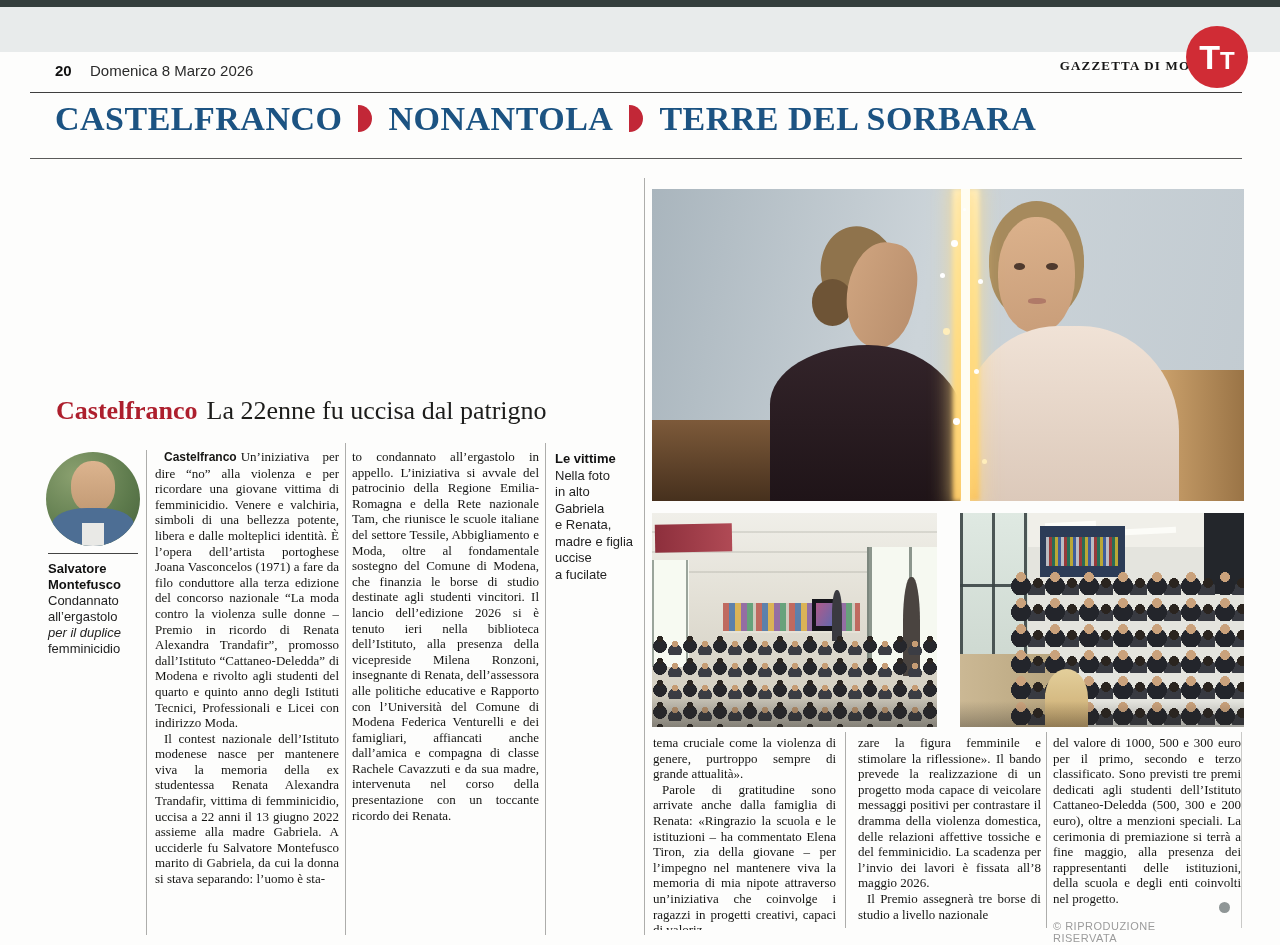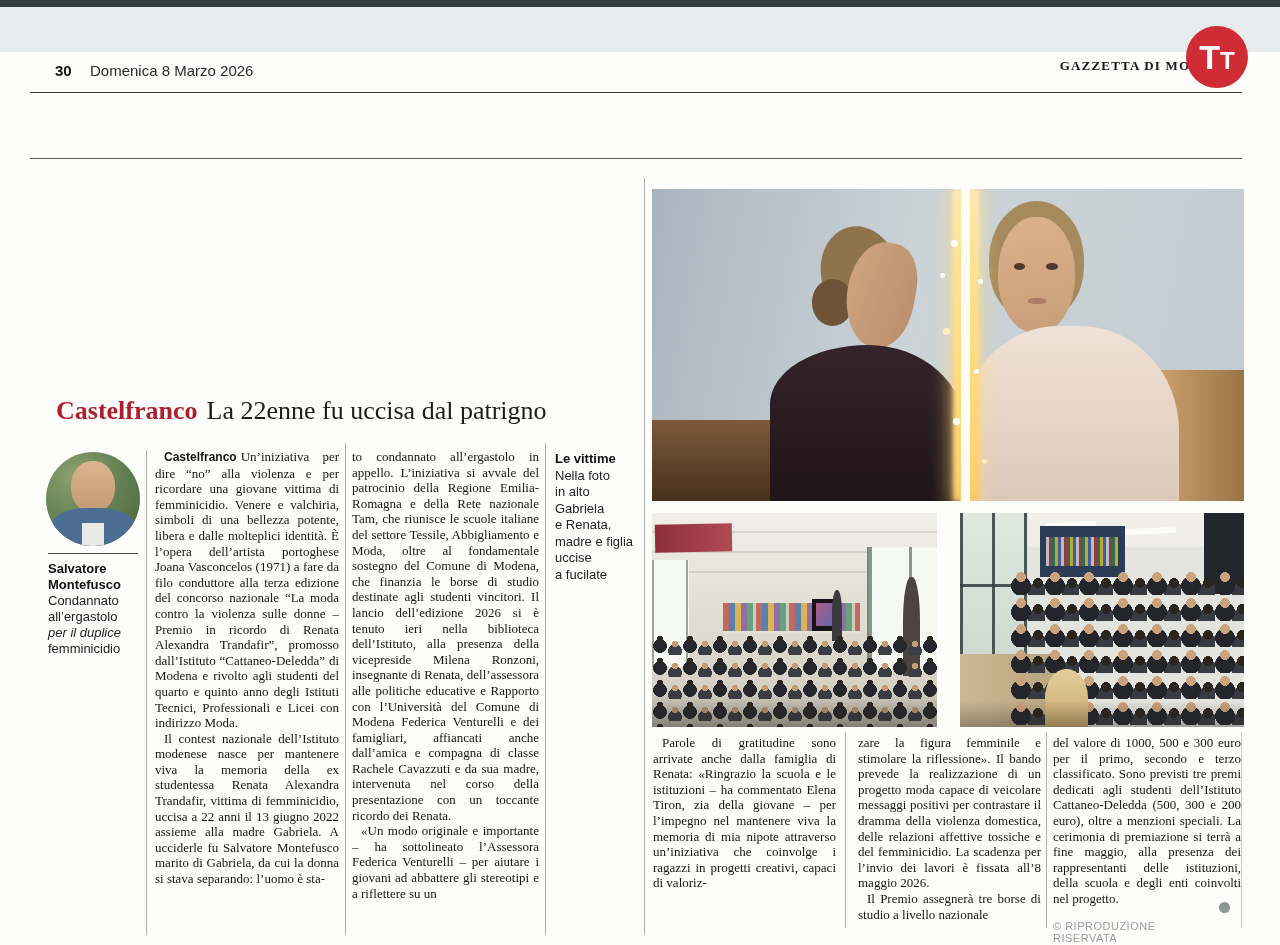--- a/index.html
+++ b/index.html
@@ -82,29 +82,32 @@
       font-family:"Liberation Sans",sans-serif;font-size:11px;letter-spacing:.5px;color:#9b9b9b;}
 </style>
 </head>
 <body>
 
 <div id="stage">
 
   <div class="top-dark"></div>
   <div class="top-gray"></div>
 
-  <div class="pageno">30</div>
+  <div class="pageno">20</div>
   <div class="dateline">Domenica 8 Marzo 2026</div>
   <div class="masthead">GAZZETTA DI MODENA</div>
   <div class="logo">
     <span class="t1">T</span>
     <span class="t2">T</span>
   </div>
   <div class="hrule" style="left:30px;top:92px;width:1212px;background:#3e3e3e;"></div>
 
+  <div class="section-nav">
+    <span>CASTELFRANCO</span><span class="sep"></span><span>NONANTOLA</span><span class="sep"></span><span>TERRE DEL SORBARA</span>
+  </div>
   <div class="hrule" style="left:30px;top:158px;width:1212px;background:#5a5a5a;"></div>
 
   <div class="kicker">
     <span class="klabel">Castelfranco</span><span>La 22enne fu uccisa dal patrigno</span>
   </div>
 
   <div class="vrule" style="left:146px;top:450px;height:485px;"></div>
   <div class="vrule" style="left:345px;top:443px;height:492px;"></div>
   <div class="vrule" style="left:545px;top:443px;height:492px;"></div>
   <div class="vrule" style="left:644px;top:178px;height:757px;"></div>
@@ -125,21 +128,20 @@
   <div class="pcap" style="top:625px;font-style:italic;">per il duplice</div>
   <div class="pcap" style="top:641px;">femminicidio</div>
 
   <div class="bodycol" style="left:155px;top:449px;width:184px;height:488px;">
     <p class="ind"><span class="lead">Castelfranco</span><span>Un’iniziativa per dire “no” alla violenza e per ricordare una giovane vittima di femminicidio. Venere e valchiria, simboli di una bellezza potente, libera e dalle molteplici identità. È l’opera dell’artista portoghese Joana Vasconcelos (1971) a fare da filo conduttore alla terza edizione del concorso nazionale “La moda contro la violenza sulle donne – Premio in ricordo di Renata Alexandra Trandafir”, promosso dall’Istituto “Cattaneo-Deledda” di Modena e rivolto agli studenti del quarto e quinto anno degli Istituti Tecnici, Professionali e Licei con indirizzo Moda.</span></p>
     <p class="ind">Il contest nazionale dell’Istituto modenese nasce per mantenere viva la memoria della ex studentessa Renata Alexandra Trandafir, vittima di femminicidio, uccisa a 22 anni il 13 giugno 2022 assieme alla madre Gabriela. A ucciderle fu Salvatore Montefusco marito di Gabriela, da cui la donna si stava separando: l’uomo è sta-</p>
   </div>
 
   <div class="bodycol" style="left:352px;top:449px;width:187px;height:488px;">
     <p>to condannato all’ergastolo in appello. L’iniziativa si avvale del patrocinio della Regione Emilia-Romagna e della Rete nazionale Tam, che riunisce le scuole italiane del settore Tessile, Abbigliamento e Moda, oltre al fondamentale sostegno del Comune di Modena, che finanzia le borse di studio destinate agli studenti vincitori. Il lancio dell’edizione 2026 si è tenuto ieri nella biblioteca dell’Istituto, alla presenza della vicepreside Milena Ronzoni, insegnante di Renata, dell’assessora alle politiche educative e Rapporto con l’Università del Comune di Modena Federica Venturelli e dei famigliari, affiancati anche dall’amica e compagna di classe Rachele Cavazzuti e da sua madre, intervenuta nel corso della presentazione con un toccante ricordo dei Renata.</p>
-    <p class="ind">«Un modo originale e importante – ha sottolineato l’Assessora Federica Venturelli – per aiutare i giovani ad abbattere gli stereotipi e a riflettere su un</p>
   </div>
 
   <div class="capcol">
     <div class="cap-title">Le vittime</div>
     <div>Nella foto</div>
     <div>in alto</div>
     <div>Gabriela</div>
     <div>e Renata,</div>
     <div>madre e figlia</div>
     <div>uccise</div>
@@ -194,20 +196,21 @@
       <div class="ph" style="left:8%;top:22%;width:84%;height:56%;opacity:.8;background:repeating-linear-gradient(90deg,#ddd 0 3px,#b23a33 3px 6px,#2a7a55 6px 9px,#ddc22e 9px 12px,#4466aa 12px 15px);"></div>
     </div>
     <div class="ph" style="right:0;top:0;width:14%;height:38%;background:#23262b;"></div>
     <div class="ph" style="left:0;bottom:0;width:34%;height:34%;background:linear-gradient(90deg,#cbb894,#b9a67f);"></div>
     <div class="ph crowd-near" style="right:0;bottom:0;width:82%;height:74%;"></div>
     <div class="ph" style="left:30%;bottom:0;width:15%;height:27%;background:linear-gradient(#e3cf9b,#caa96f);border-radius:50% 50% 0 0;"></div>
     <div class="ph" style="left:0;bottom:0;width:100%;height:12%;background:linear-gradient(transparent,rgba(40,38,34,.35));"></div>
   </div>
 
   <div class="bodycol" style="left:653px;top:735px;width:183px;height:195px;">
+    <p>tema cruciale come la violenza di genere, purtroppo sempre di grande attualità».</p>
     <p class="ind">Parole di gratitudine sono arrivate anche dalla famiglia di Renata: «Ringrazio la scuola e le istituzioni – ha commentato Elena Tiron, zia della giovane – per l’impegno nel mantenere viva la memoria di mia nipote attraverso un’iniziativa che coinvolge i ragazzi in progetti creativi, capaci di valoriz-</p>
   </div>
   <div class="bodycol" style="left:858px;top:735px;width:183px;height:195px;">
     <p>zare la figura femminile e stimolare la riflessione». Il bando prevede la realizzazione di un progetto moda capace di veicolare messaggi positivi per contrastare il dramma della violenza domestica, delle relazioni affettive tossiche e del femminicidio. La scadenza per l’invio dei lavori è fissata all’8 maggio 2026.</p>
     <p class="ind">Il Premio assegnerà tre borse di studio a livello nazionale</p>
   </div>
   <div class="bodycol" style="left:1053px;top:735px;width:188px;height:190px;">
     <p>del valore di 1000, 500 e 300 euro per il primo, secondo e terzo classificato. Sono previsti tre premi dedicati agli studenti dell’Istituto Cattaneo-Deledda (500, 300 e 200 euro), oltre a menzioni speciali. La cerimonia di premiazione si terrà a fine maggio, alla presenza dei rappresentanti delle istituzioni, della scuola e degli enti coinvolti nel progetto.</p>
   </div>
 

